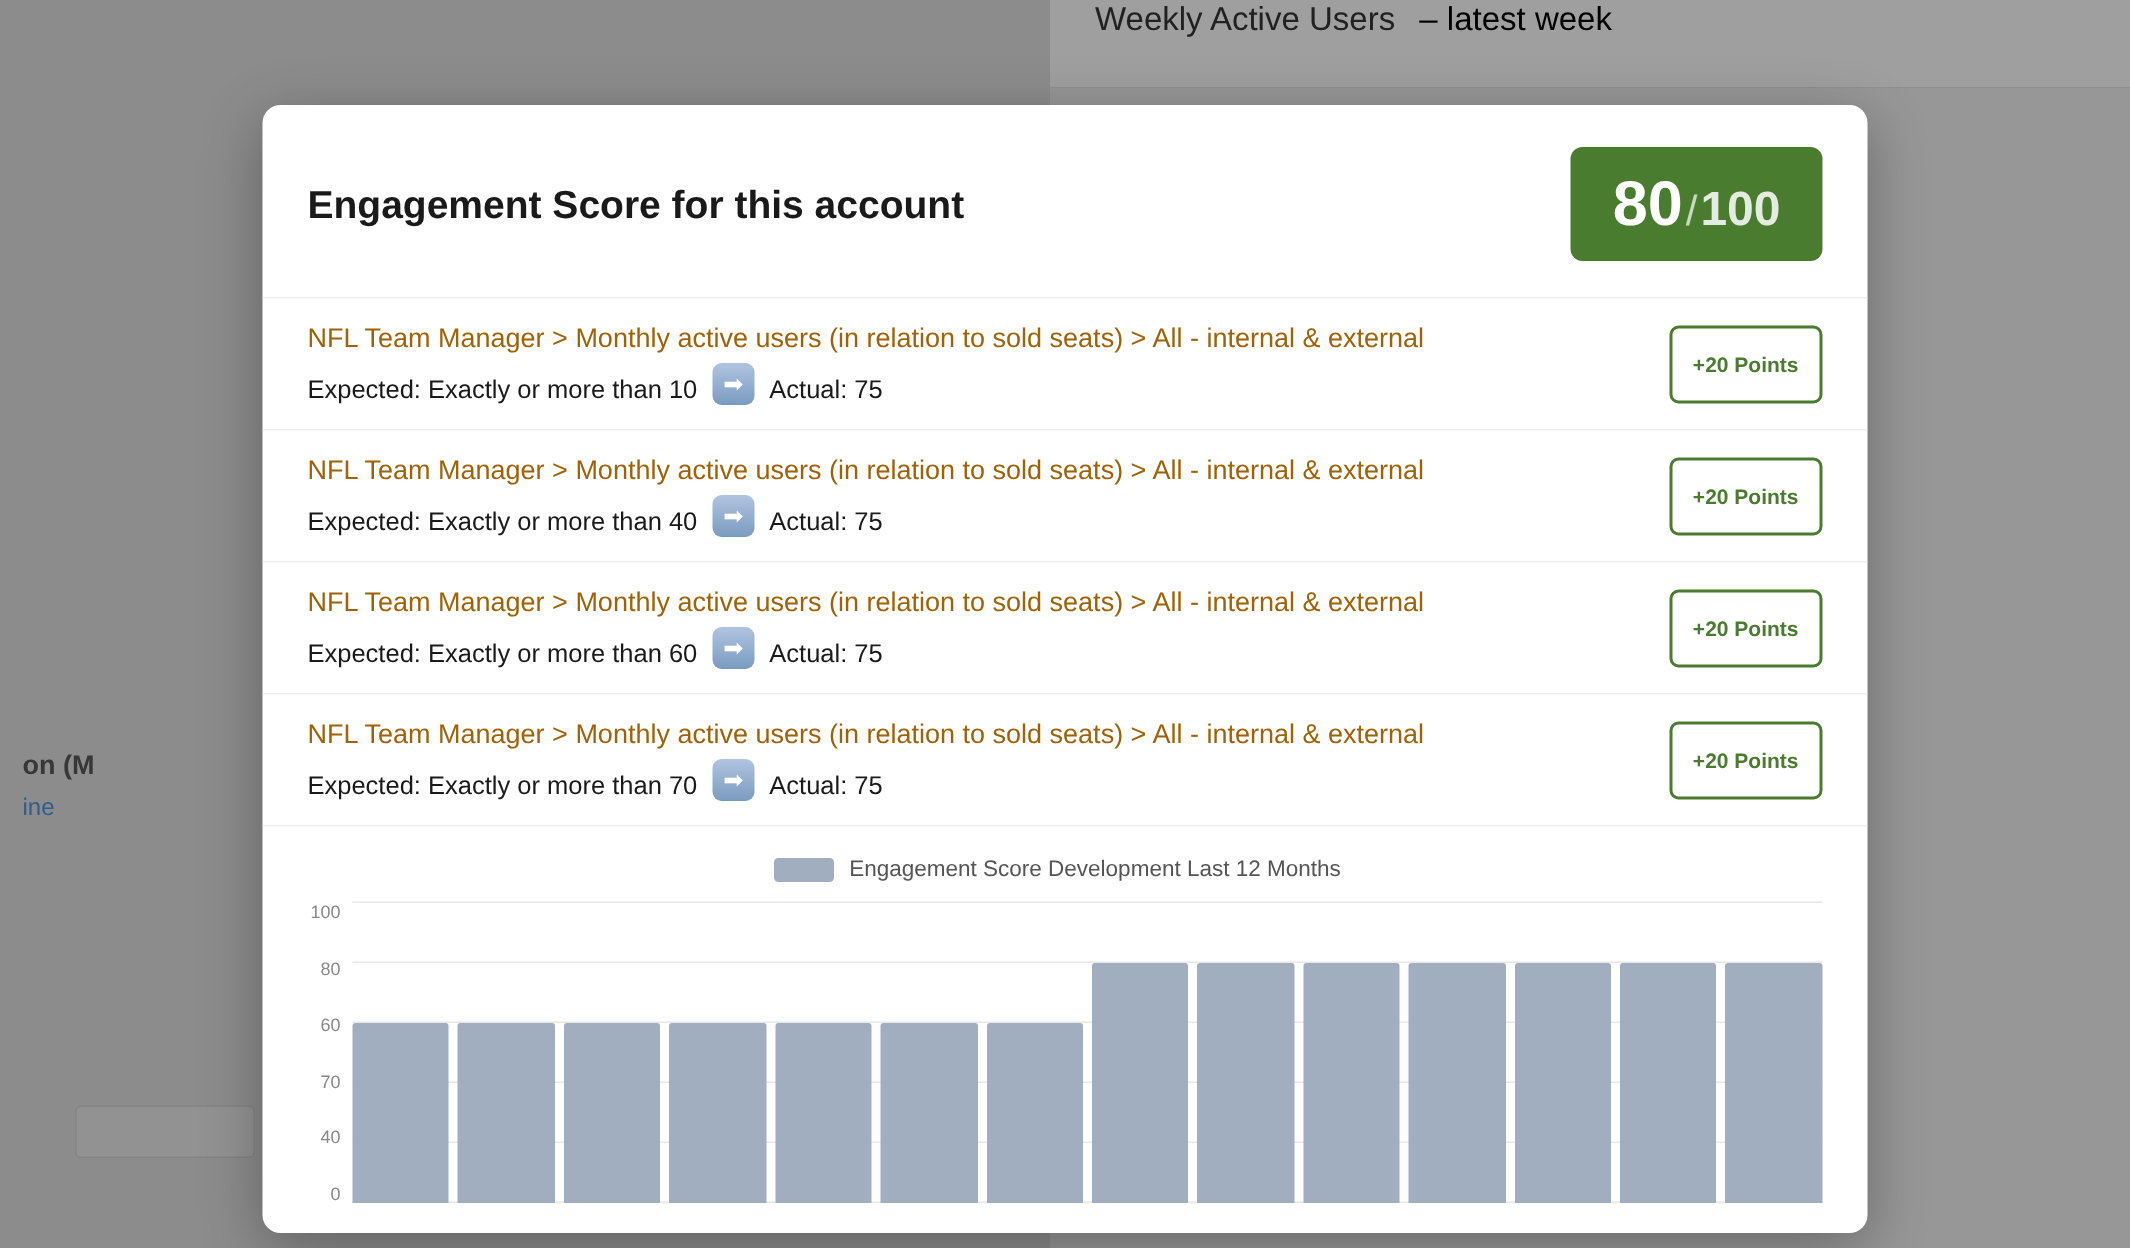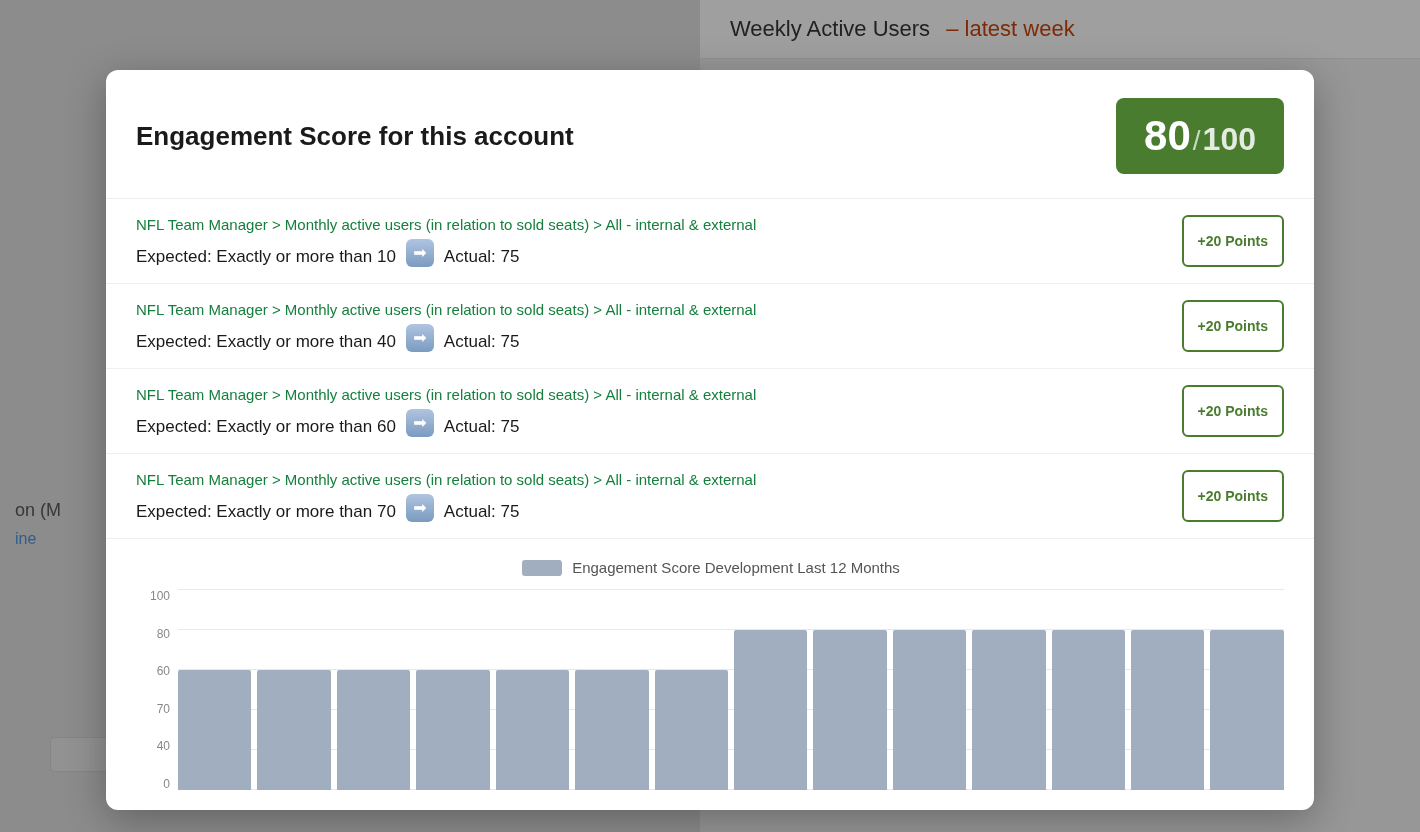--- a/index.html
+++ b/index.html
@@ -20,52 +20,52 @@
       background: #e8e8e8;
     }
 
     .bg-header {
       position: absolute;
       top: 0; right: 0;
       width: 720px;
       height: 59px;
       background: #f5f5f5;
       display: flex;
-      align-items: center;
       padding: 0 30px;
       border-bottom: 1px solid #ddd;
     }
 
     .bg-title {
       font-size: 22px;
       font-weight: 500;
       color: #333;
     }
 
     .bg-subtitle {
       font-size: 22px;
-      color: #c2410c;
+      color: #000000;
       margin-left: 10px;
     }
 
     .bg-left-panel {
       position: absolute;
       top: 0; left: 0;
       width: 700px;
       height: 832px;
       background: #d8d8d8;
     }
 
     .bg-left-text1 {
       position: absolute;
       top: 490px;
       left: 0;
       font-size: 18px;
       color: #555;
       padding: 10px 15px;
+      font-weight: bold;
     }
 
     .bg-left-text2 {
       position: absolute;
       top: 525px;
       left: 0;
       font-size: 16px;
       color: #4a90d9;
       padding: 5px 15px;
     }
@@ -89,21 +89,21 @@
       background: rgba(0,0,0,0.35);
       display: flex;
       align-items: flex-start;
       justify-content: center;
       padding-top: 70px;
     }
 
     .modal {
       background: #fff;
       border-radius: 12px;
-      width: 1208px;
+      width: 1070px;
       max-height: 780px;
       overflow: hidden;
       box-shadow: 0 10px 40px rgba(0,0,0,0.3);
       position: relative;
     }
 
     
     .modal-header {
       display: flex;
       align-items: center;
@@ -165,22 +165,22 @@
       justify-content: space-between;
     }
 
     .criteria-left {
       display: flex;
       flex-direction: column;
       gap: 6px;
     }
 
     .criteria-path {
-      font-size: 15px;
-      color: #15803d;
+      font-size: 18px;
+      color: #a16207;
     }
 
     .criteria-detail {
       font-size: 17px;
       font-weight: 400;
       color: #1a1a1a;
       display: flex;
       align-items: flex-end;
       gap: 10px;
     }
@@ -202,21 +202,21 @@
       color: #4a7c2f;
       border-radius: 6px;
       padding: 16px 14px;
       font-size: 14px;
       font-weight: 600;
       white-space: nowrap;
     }
 
     
     .chart-section {
-      padding: 20px 30px 20px 32px;
+      padding: 20px 30px 20px 20px;
     }
 
     .chart-legend {
       display: flex;
       align-items: center;
       justify-content: center;
       gap: 10px;
       margin-bottom: 14px;
     }
 

